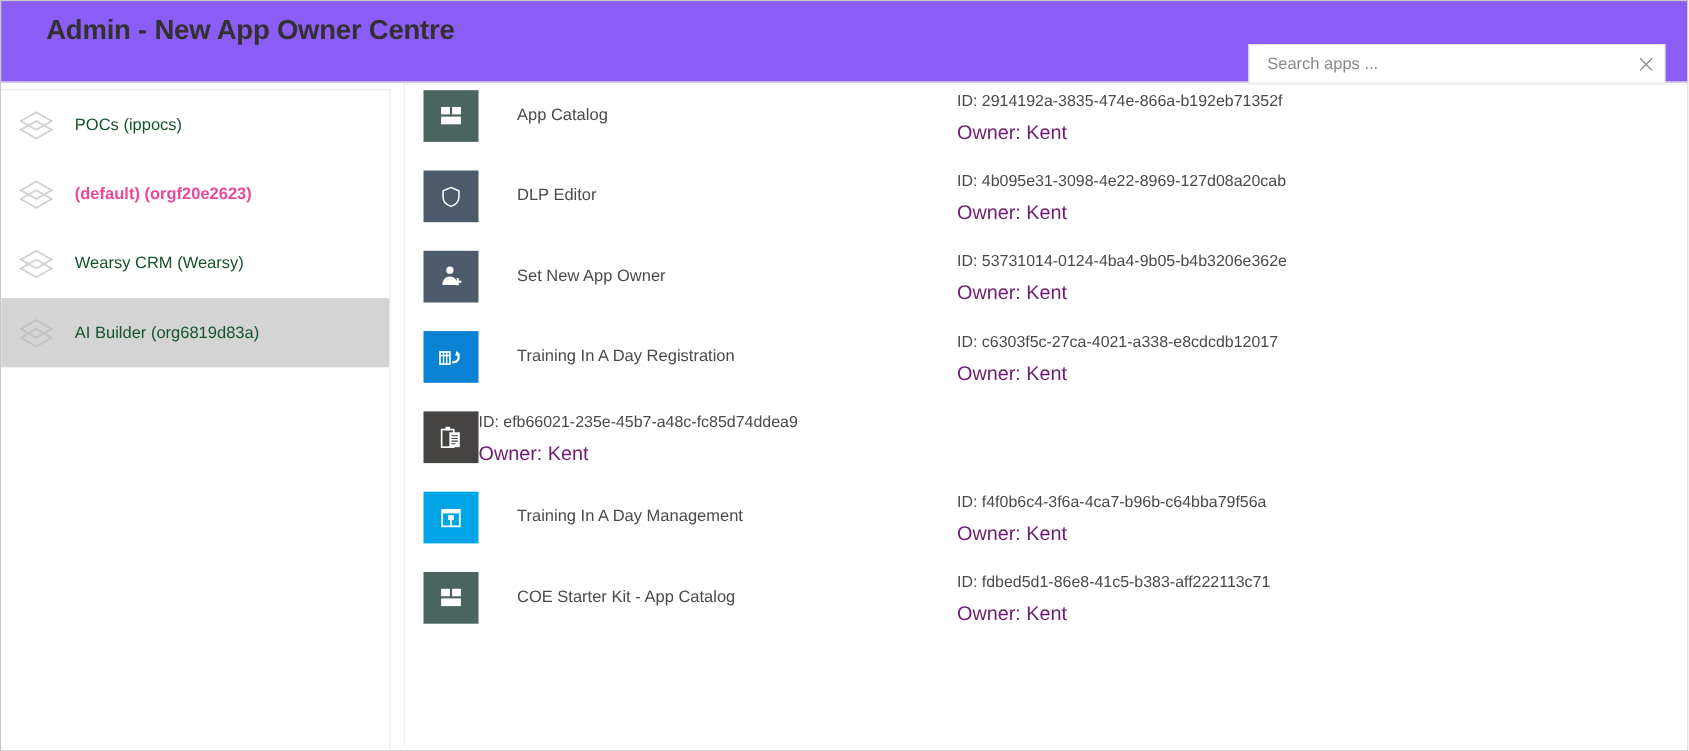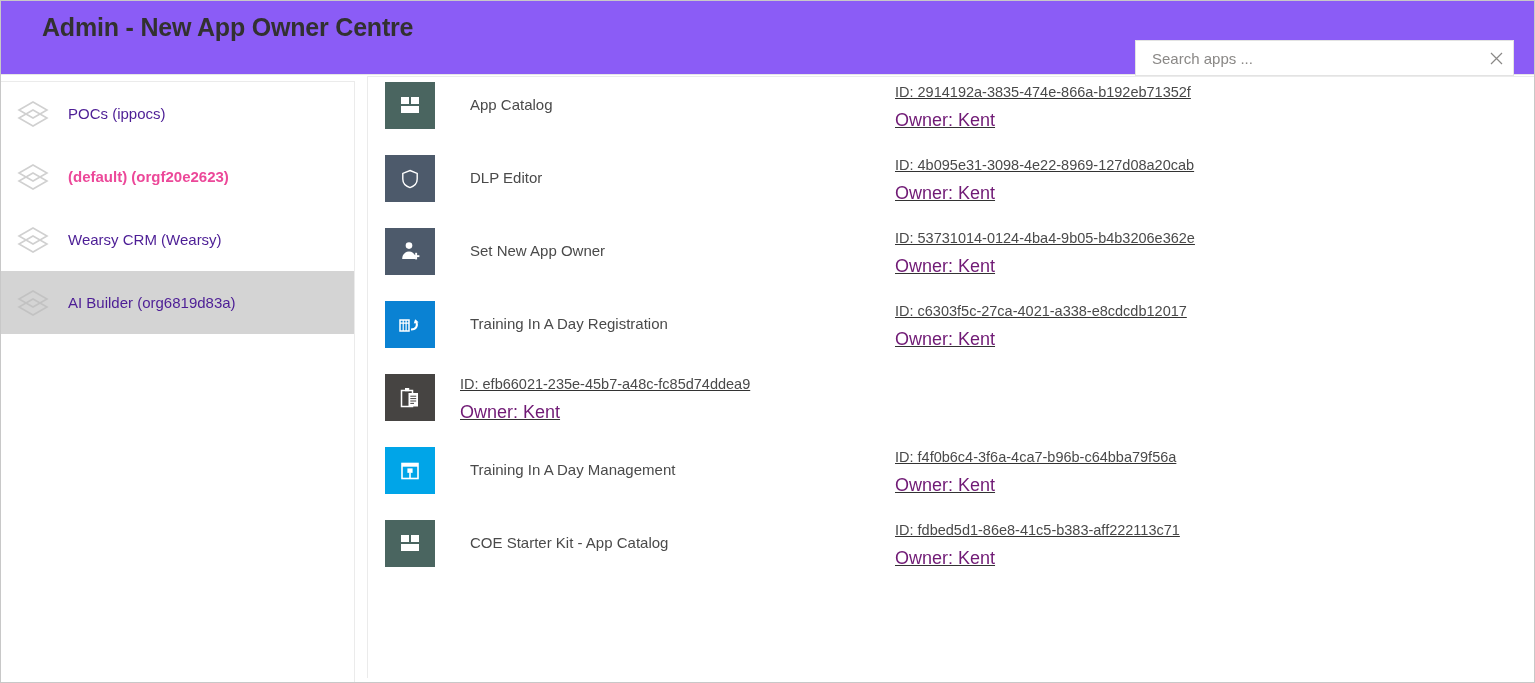--- a/index.html
+++ b/index.html
@@ -117,21 +117,21 @@
     width: 44px;
     height: 40px;
     display: flex;
     align-items: center;
     justify-content: center;
   }
   .env-icon svg { display: block; }
   .env-label {
     margin-left: 13px;
     font-size: 15px;
-    color: #4c1d95;
+    color: #14532d;
     white-space: nowrap;
   }
   .env-item.bold .env-label {
     font-weight: bold;
     color: #ec4899;
   }
 
   
   .apps-panel {
     position: absolute;
@@ -168,23 +168,21 @@
     flex: 0 0 auto;
     width: 400px;
     margin-left: 35px;
     margin-top: 19px;
     font-size: 15px;
     color: #4a4a4a;
     white-space: nowrap;
   }
   .app-meta {
     flex: 0 0 auto;
-    margin-left: 25px;
     margin-top: 5px;
-    text-decoration: underline;
   }
   .app-id {
     font-size: 14.5px;
     color: #4a4a4a;
     white-space: nowrap;
     line-height: 20px;
   }
   .app-owner {
     font-size: 18px;
     color: #701a75;

